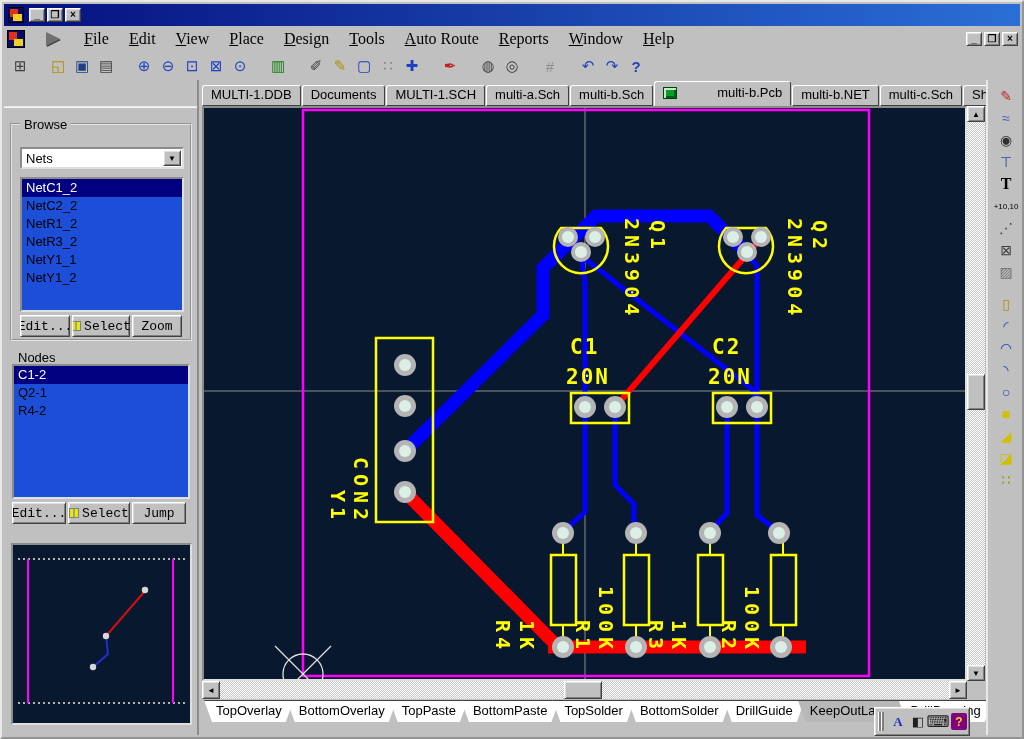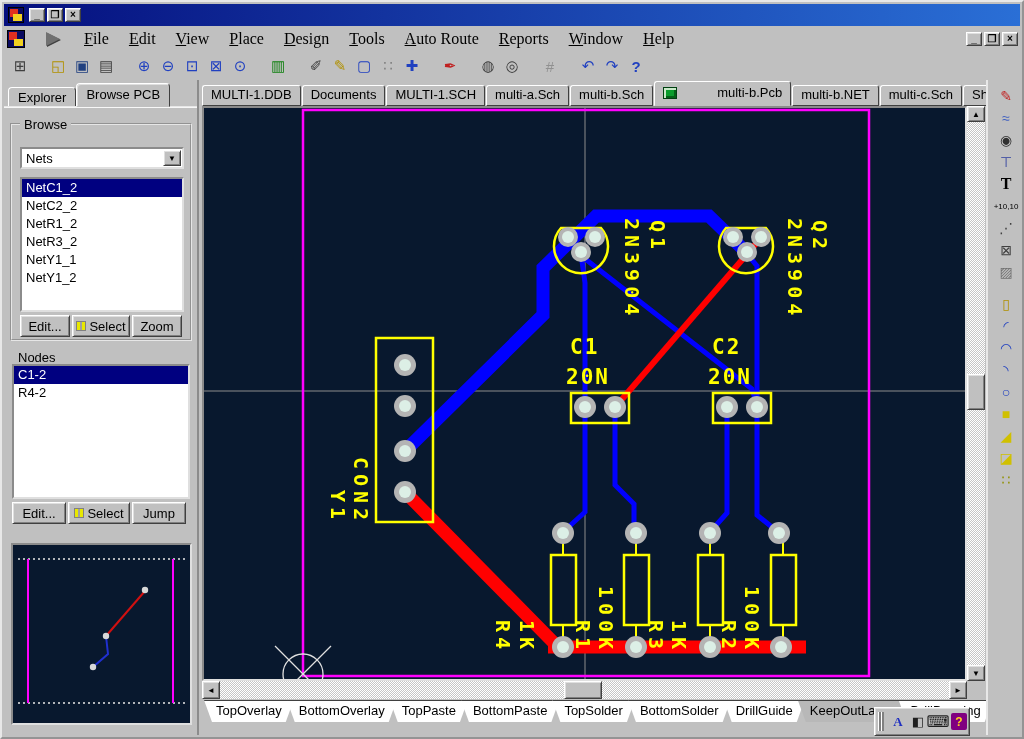--- a/index.html
+++ b/index.html
@@ -54,25 +54,25 @@
   .groupbox { position:absolute; left:6px; top:43px; width:182px; height:218px;
               border:2px groove #e6e6e6; }
   .groupbox legend, .glabel { position:absolute; top:-8px; left:8px; background:#c0c0c0; padding:0 4px; }
 
   .combo { position:absolute; left:8px; top:22px; width:164px; height:22px; background:#fff;
            border:2px inset #dfdfdf; display:flex; align-items:center; }
   .combo-text { flex:1; padding-left:4px; font-size:13px; }
   .combo-btn { width:18px; height:16px; margin-right:1px; display:flex; align-items:center;
                justify-content:center; font-size:8px; }
 
-  .listbox { position:absolute; background:#ffffff; border:2px inset #dfdfdf; overflow:hidden; }
+  .listbox { position:absolute; background:#1d4ed8; border:2px inset #dfdfdf; overflow:hidden; }
   .li { height:18px; line-height:18px; padding-left:4px; color:#000; white-space:nowrap; }
   .li.sel { background:#000080; color:#fff; }
 
-  .btnrow { position:absolute; display:flex; gap:2px; }
+  .btnrow { position:absolute; display:flex; gap:2px;font-family:Liberation Mono, monospace; }
   .pbtn { height:22px; font-size:13px; display:flex; align-items:center; justify-content:center;
           overflow:hidden; white-space:nowrap; }
   .selicon { width:10px; height:10px; margin-right:3px; flex:0 0 auto;
              background:repeating-linear-gradient(90deg,#e8e800 0 3px,#a0a0a0 3px 5px);
              border:1px solid #808080; }
 
   .nodes-label { position:absolute; left:14px; top:270px; }
 
   .preview { position:absolute; left:7px; top:463px; width:181px; height:182px;
              border:2px inset #dfdfdf; background:#08182e; }
@@ -191,24 +191,20 @@
   <div class="tbtn" style="color:#404040">◎</div>
   <div class="tgap"></div>
   <div class="tbtn" style="color:#909090">#</div>
   <div class="tgap"></div>
   <div class="tbtn" style="color:#2040c0">↶</div>
   <div class="tbtn" style="color:#2040c0">↷</div>
   <div class="tbtn" style="color:#2040c0;font-weight:bold">?</div>
 </div>
 
 <div class="left-panel">
-  <div class="ptab-row">
-    <div class="ptab inactive">Explorer</div>
-    <div class="ptab active">Browse PCB</div>
-  </div>
   <div class="panel-body-line"></div>
 
   <div class="groupbox">
     <span class="glabel">Browse</span>
     <div class="combo">
       <span class="combo-text">Nets</span>
       <span class="combo-btn raised">▼</span>
     </div>
     <div class="listbox" style="left:8px; top:52px; width:164px; height:135px;">
       <div class="li sel">NetC1_2</div>
@@ -224,20 +220,21 @@
           <span class="selicon"></span>
           <span>Select</span>
         </div>
       <div class="pbtn raised" style="width:50px">Zoom</div>
     </div>
   </div>
 
   <div class="nodes-label">Nodes</div>
   <div class="listbox" style="left:8px; top:284px; width:178px; height:135px;">
     <div class="li sel">C1-2</div>
+    <div class="li">Q2-1</div>
     <div class="li">R4-2</div>
   </div>
   <div class="btnrow" style="left:8px; top:422px;">
     <div class="pbtn raised" style="width:54px">Edit...</div>
     <div class="pbtn raised" style="width:62px">
         <span class="selicon"></span>
         <span>Select</span>
       </div>
     <div class="pbtn raised" style="width:54px">Jump</div>
   </div>

